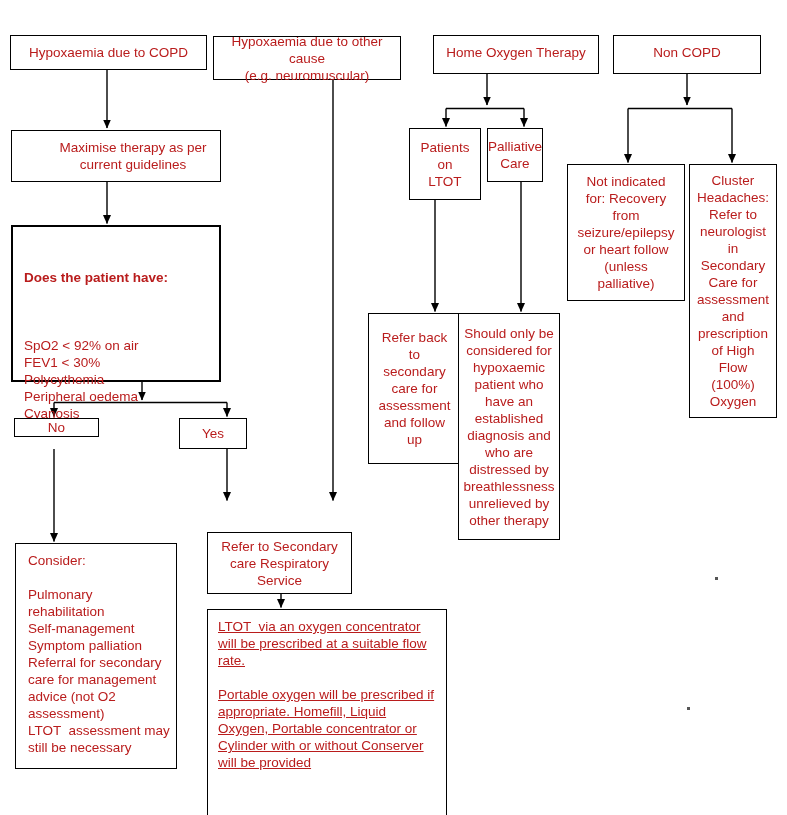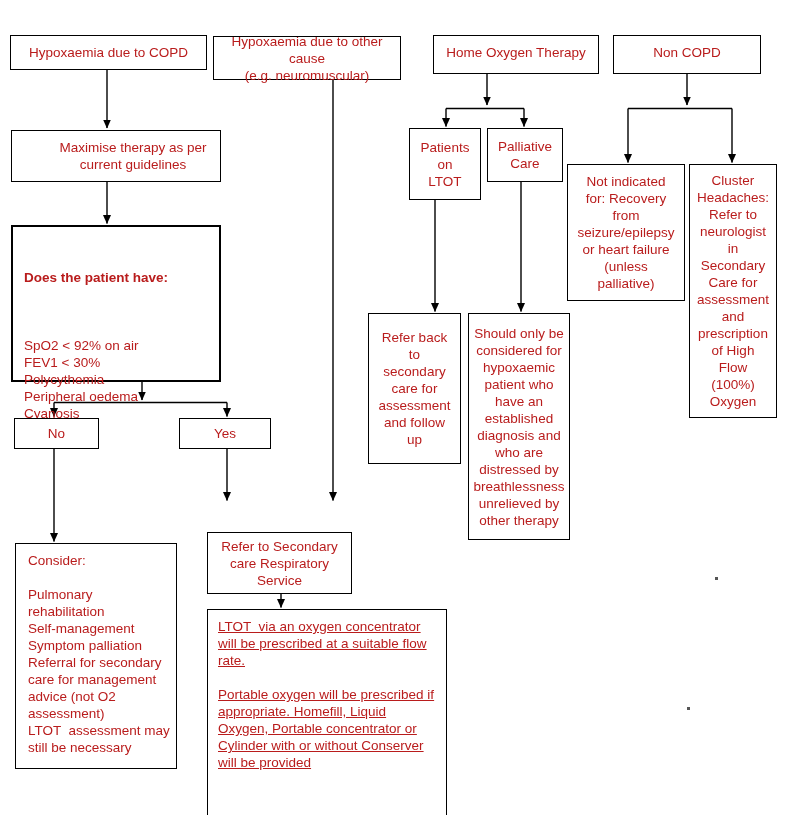--- a/index.html
+++ b/index.html
@@ -20,28 +20,28 @@
   .body-block{display:block;margin-top:17px;}
   .dot{position:absolute;width:3px;height:3px;background:#555;}
 
   #n-copd{left:10px;top:23px;width:197px;height:35px;}
   #n-other{left:213px;top:24px;width:188px;height:44px;}
   #n-hot{left:433px;top:23px;width:166px;height:39px;}
   #n-noncopd{left:613px;top:23px;width:148px;height:39px;}
   #n-max{left:11px;top:118px;width:210px;height:52px;padding-left:34px;}
   #n-does{left:11px;top:213px;width:210px;height:157px;border-width:2px;padding:8px 0 8px 11px;}
   #n-ltotpat{left:409px;top:116px;width:72px;height:72px;}
-  #n-pall{left:487px;top:116px;width:76px;height:54px;}
+  #n-pall{left:487px;top:116px;width:56px;height:54px;}
   #n-notind{left:567px;top:152px;width:118px;height:137px;padding:4px;}
   #n-cluster{left:689px;top:152px;width:88px;height:254px;padding:17px;}
-  #n-no{left:14px;top:406px;width:85px;height:31px;}
-  #n-yes{left:179px;top:406px;width:92px;height:31px;}
+  #n-no{left:14px;top:406px;width:85px;height:19px;}
+  #n-yes{left:179px;top:406px;width:68px;height:31px;}
   #n-refsec{left:207px;top:520px;width:145px;height:62px;}
   #n-refback{left:368px;top:301px;width:93px;height:151px;padding:3px;}
-  #n-should{left:468px;top:301px;width:102px;height:227px;padding:3px;}
+  #n-should{left:458px;top:301px;width:102px;height:227px;padding:3px;}
   #n-consider{left:15px;top:531px;width:162px;height:226px;padding:8px 2px 8px 12px;}
   #n-ltotprov{left:207px;top:597px;width:240px;height:218px;padding:8px 0 8px 10px;text-decoration:underline;}
   #dot-1{left:715px;top:565px;}
   #dot-2{left:687px;top:695px;}
 </style>
 </head>
 <body>
 
 <div class="canvas">
 
@@ -95,21 +95,21 @@
 
   <div class="node center" id="n-ltotpat">Patients
 on
 LTOT</div>
   <div class="node center" id="n-pall">Palliative
 Care</div>
   <div class="node center" id="n-notind">Not indicated
 for: Recovery
 from
 seizure/epilepsy
-or heart failure
+or heart follow
 (unless
 palliative)</div>
   <div class="node center" id="n-cluster">Cluster
 Headaches:
 Refer to
 neurologist
 in
 Secondary
 Care for
 assessment

